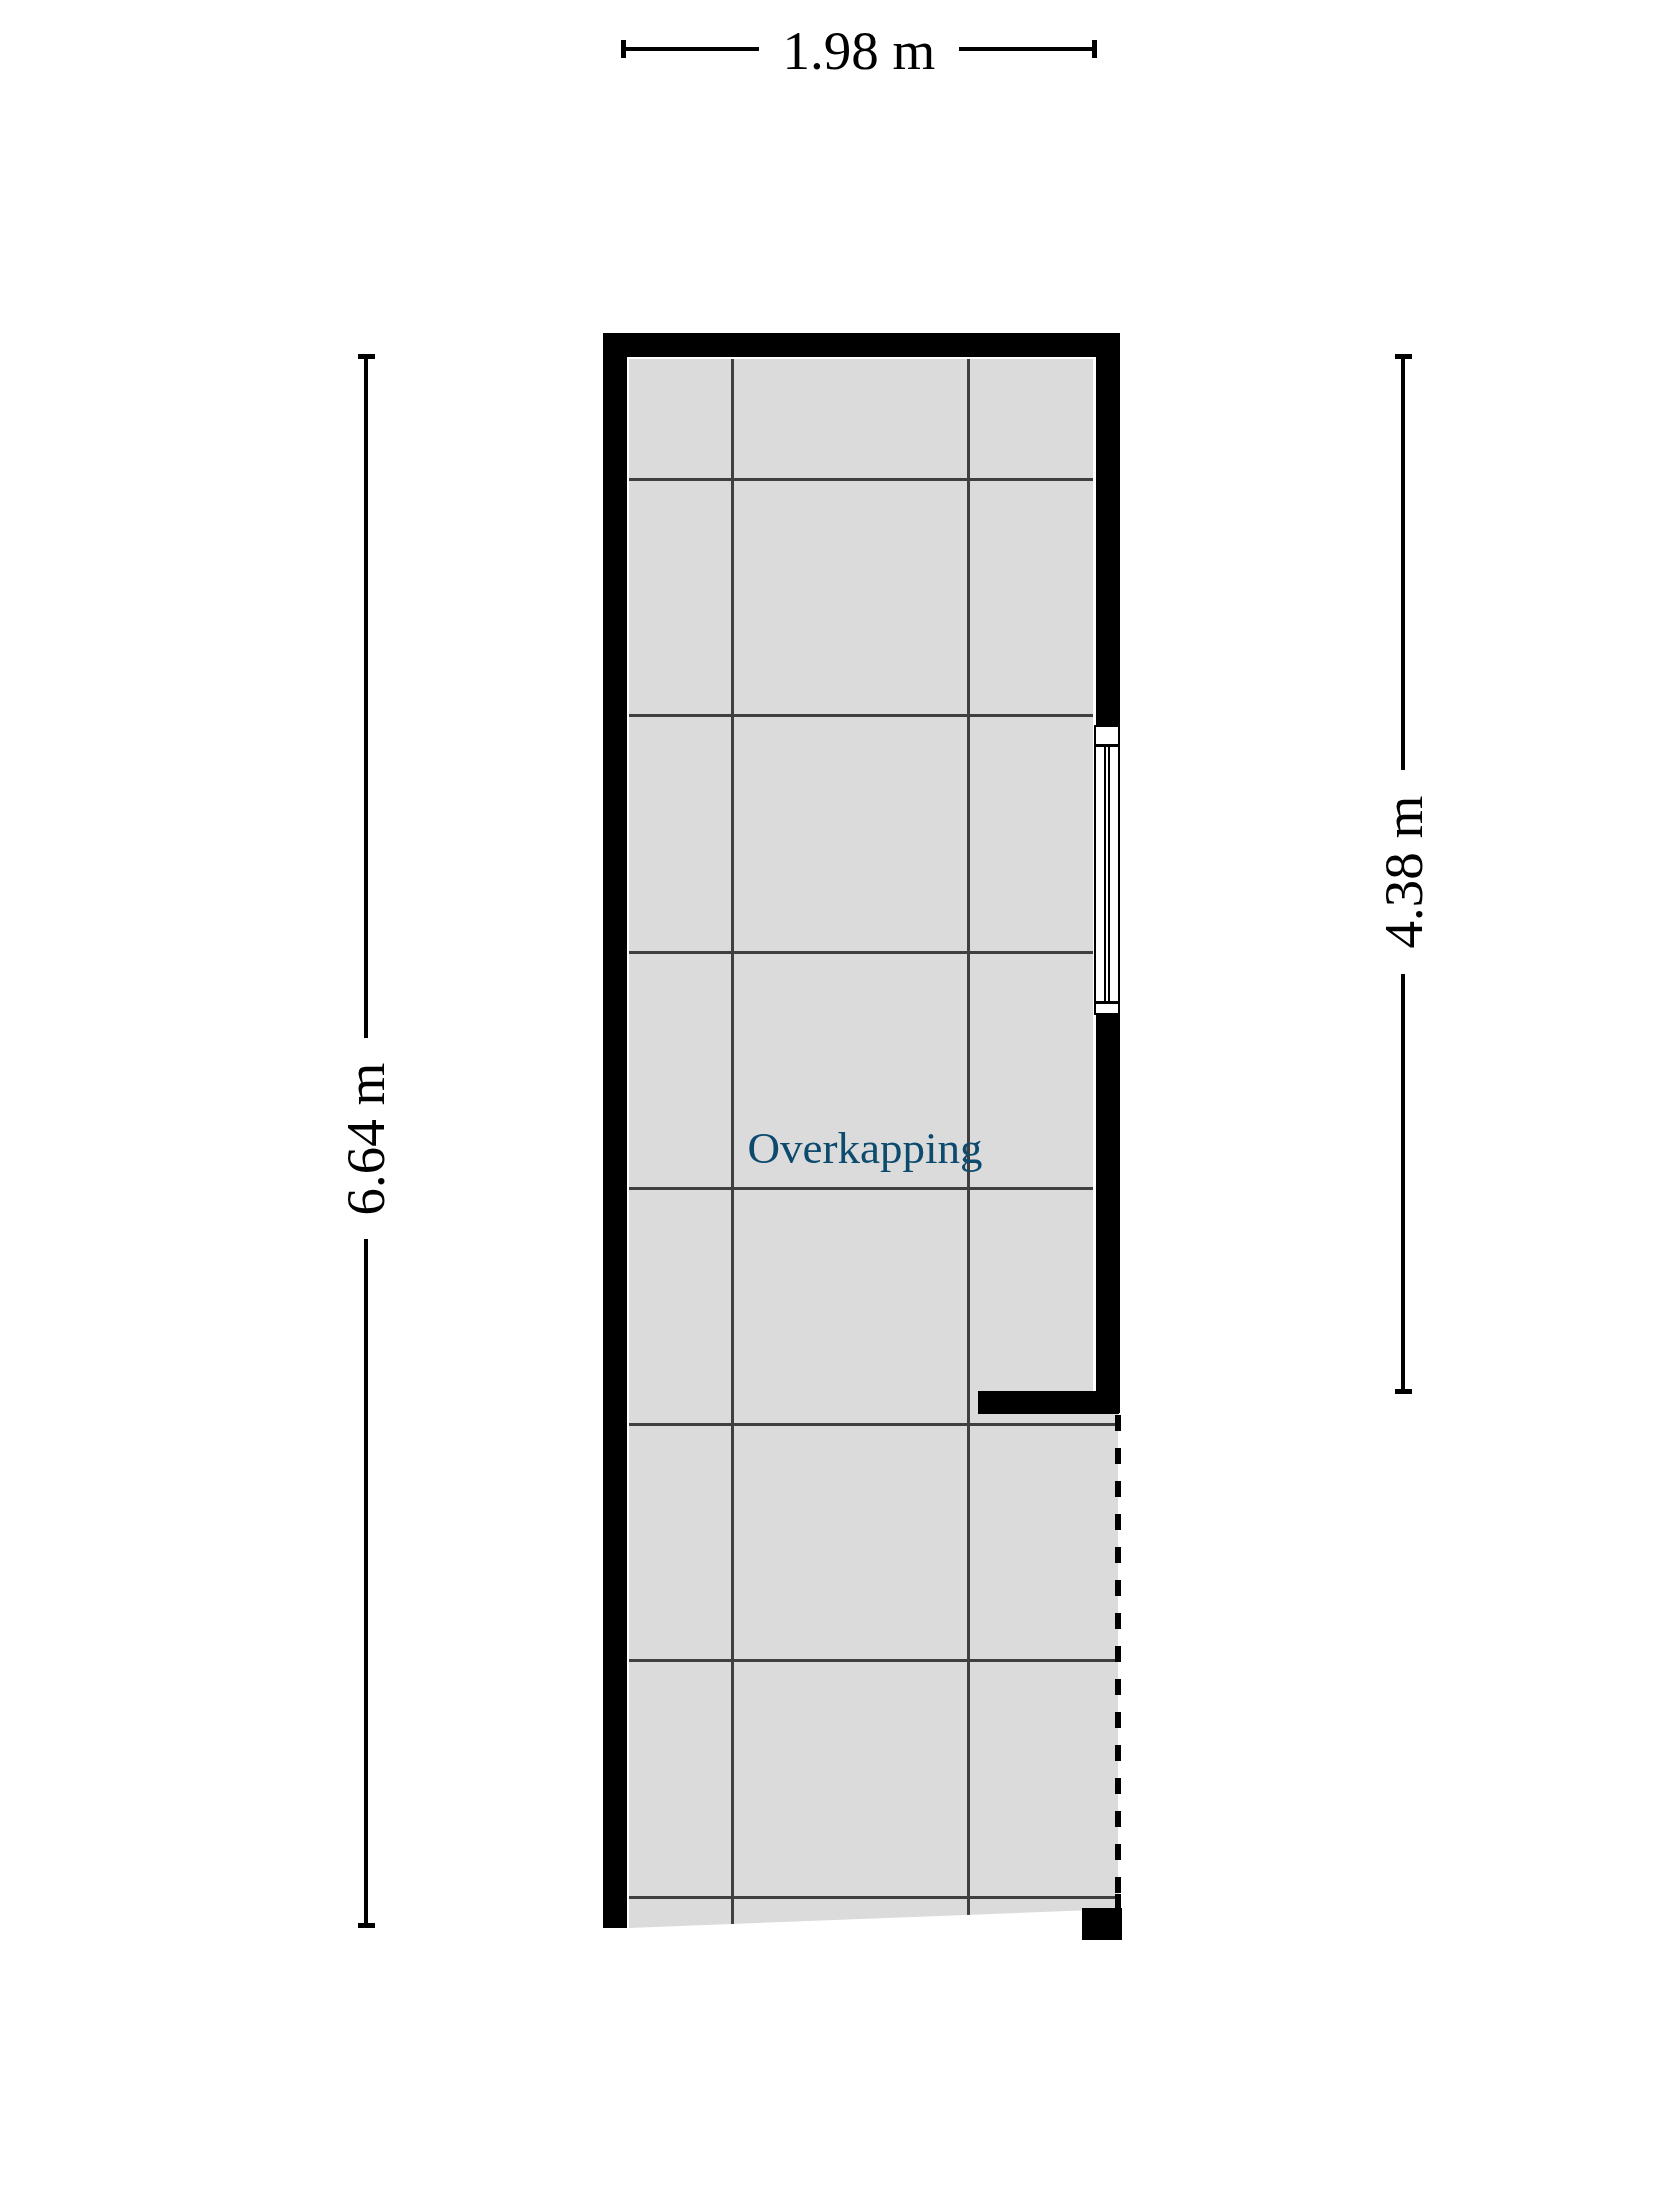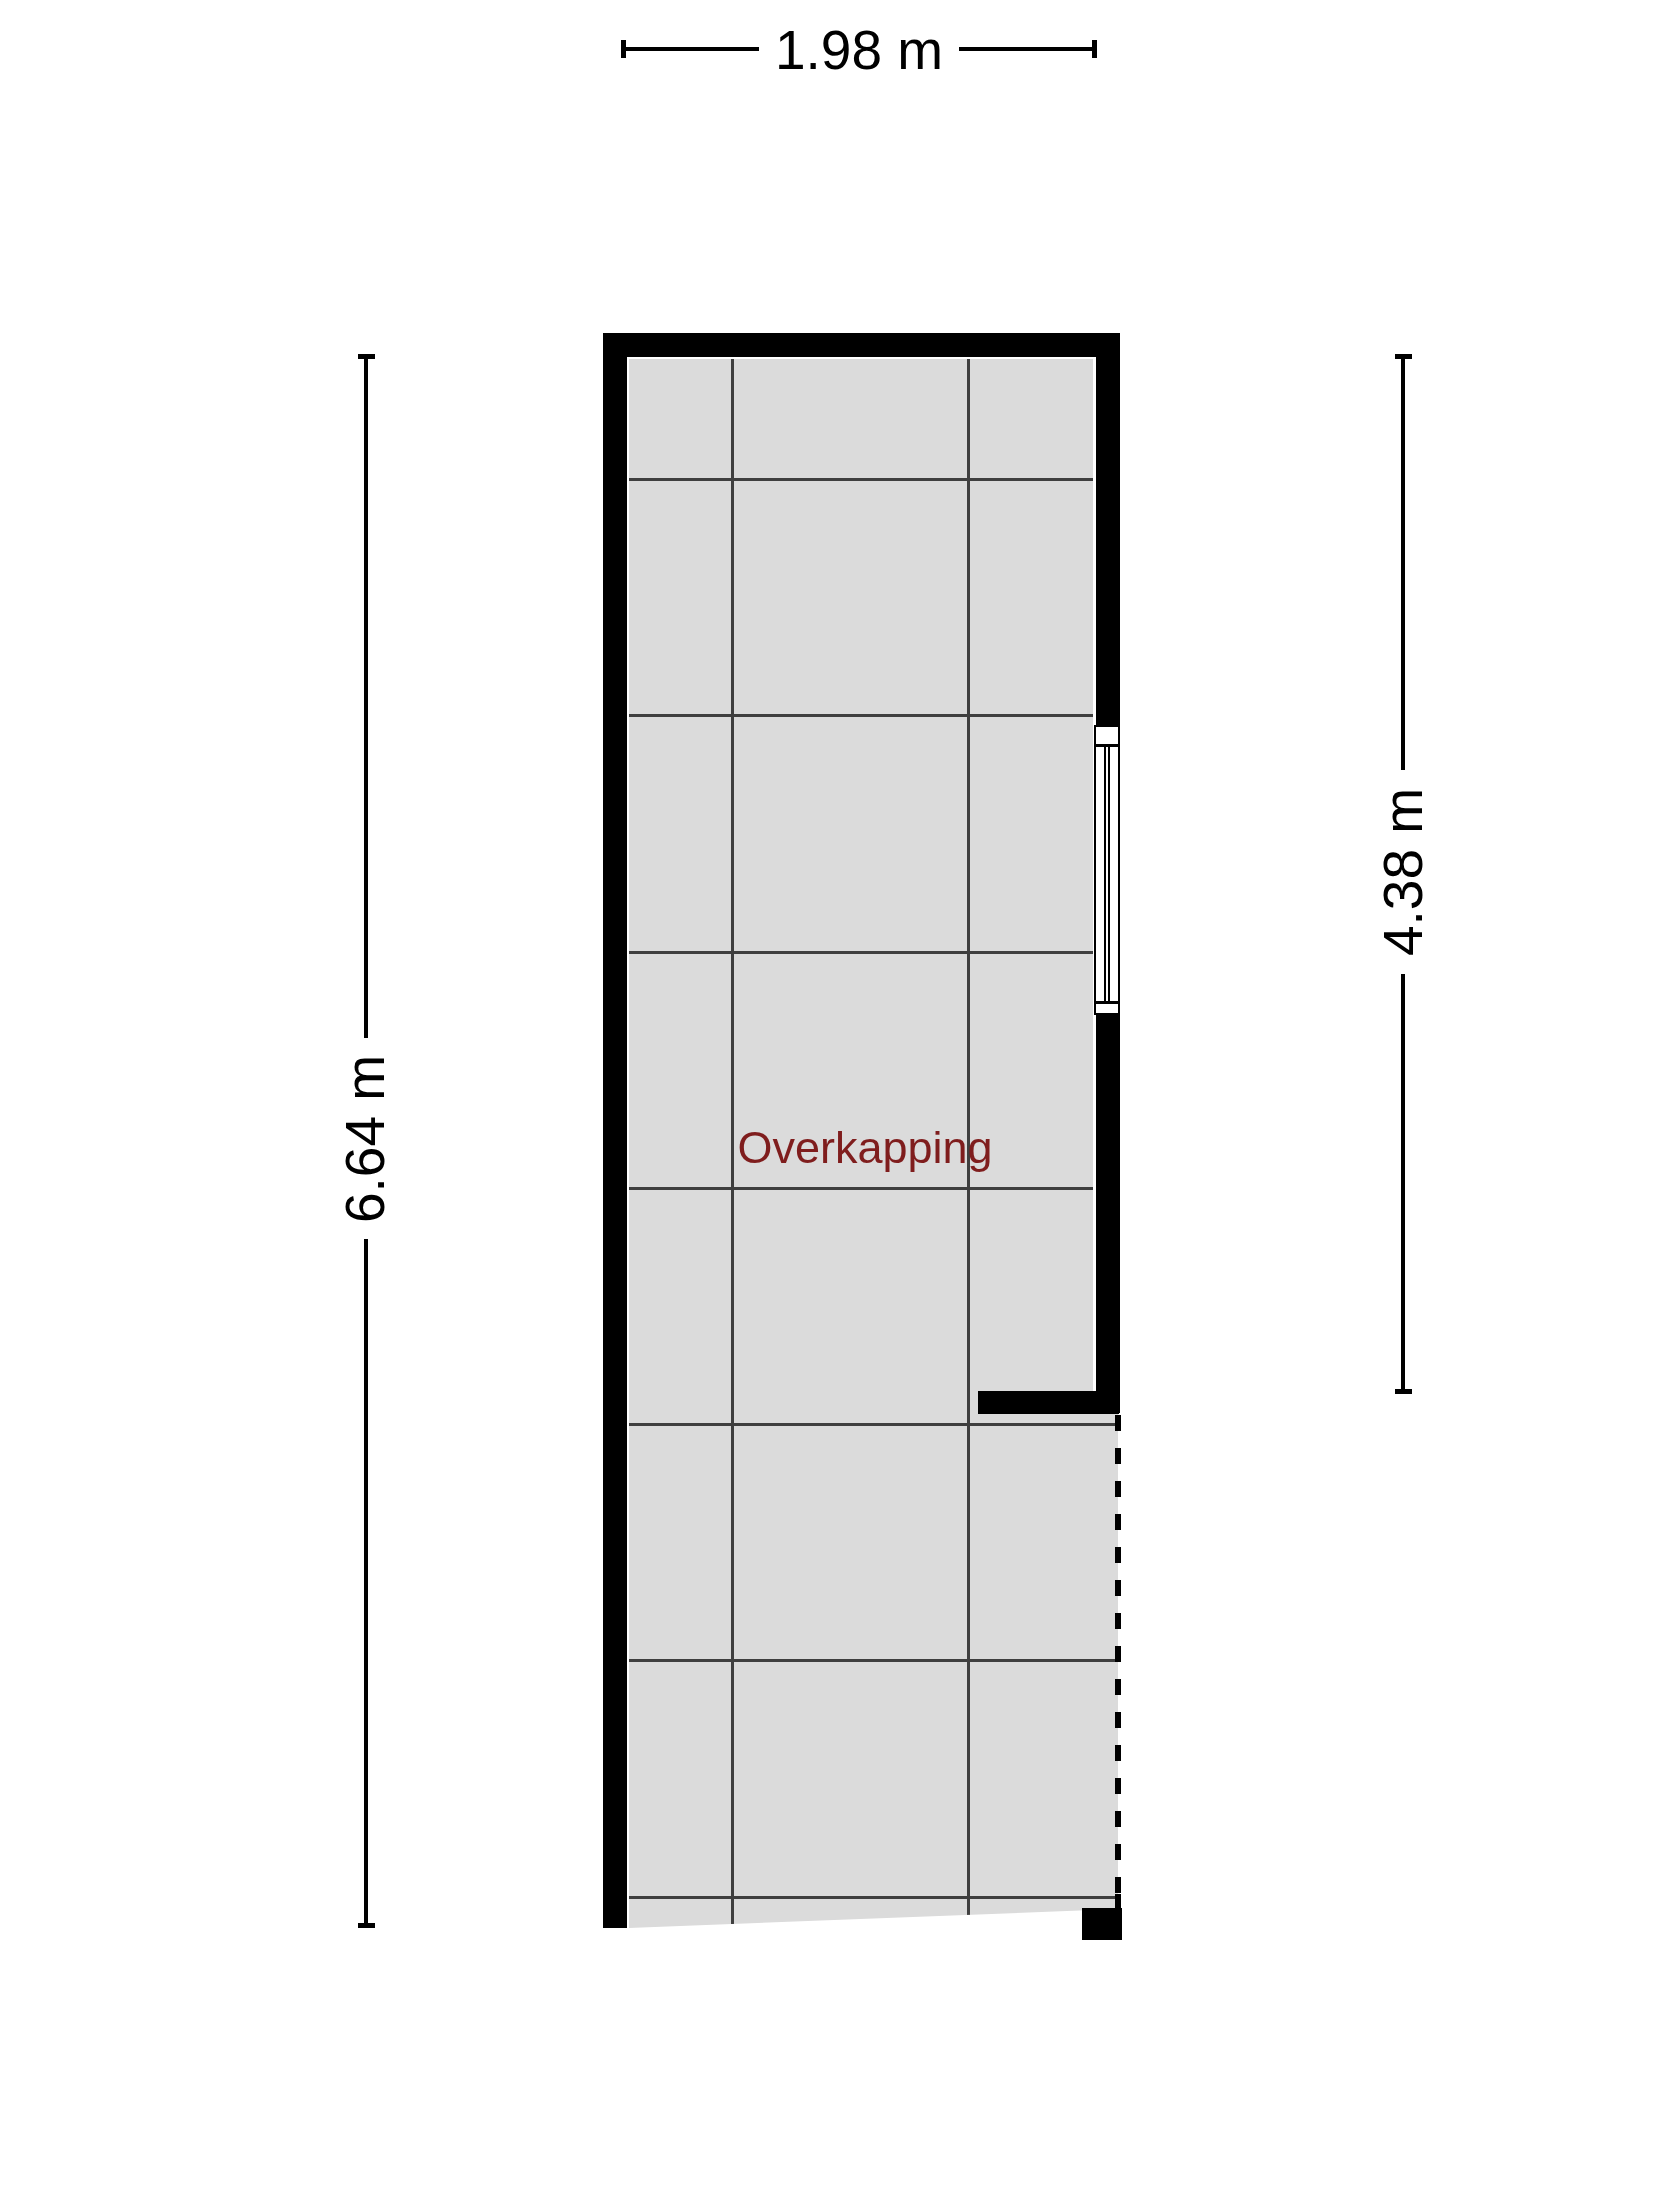--- a/index.html
+++ b/index.html
@@ -63,30 +63,30 @@
   
   #dashed-open-side{
     left:1115px;top:1415px;width:5.5px;height:480px;
     background:repeating-linear-gradient(to bottom,
       var(--wall) 0 15.8px, transparent 15.8px 33px);
   }
   #dash-connector{left:1115px;top:1894px;width:5.5px;height:15.8px;background:var(--wall);}
 
   
   #room-label{
-    color:#7f1d1d;
+    color:#0c4a6e;
     font-size:45px;
     white-space:nowrap;
     transform:translate(-50%,-50%);
   }
 </style>
 </head>
 <body>
 
-<div class="abs" id="canvas" style="left:0;top:0;width:1654px;height:2205px;">
+<div class="abs" id="canvas" style="left:0;top:0;width:1654px;height:2205px;font-family:Liberation Serif, serif;">
 
   <div>
     <div class="abs dim-seg" style="left:624px;top:47px;width:135px;height:3.9px;"></div>
     <div class="abs dim-seg" style="left:959px;top:47px;width:136px;height:3.9px;"></div>
     <div class="abs dim-tick" style="left:621px;top:40px;width:4.7px;height:18px;"></div>
     <div class="abs dim-tick" style="left:1092px;top:40px;width:4.7px;height:18px;"></div>
     <div class="abs dim-label" style="left:859px;top:50px;">1.98 m</div>
   </div>
 
   <div>

